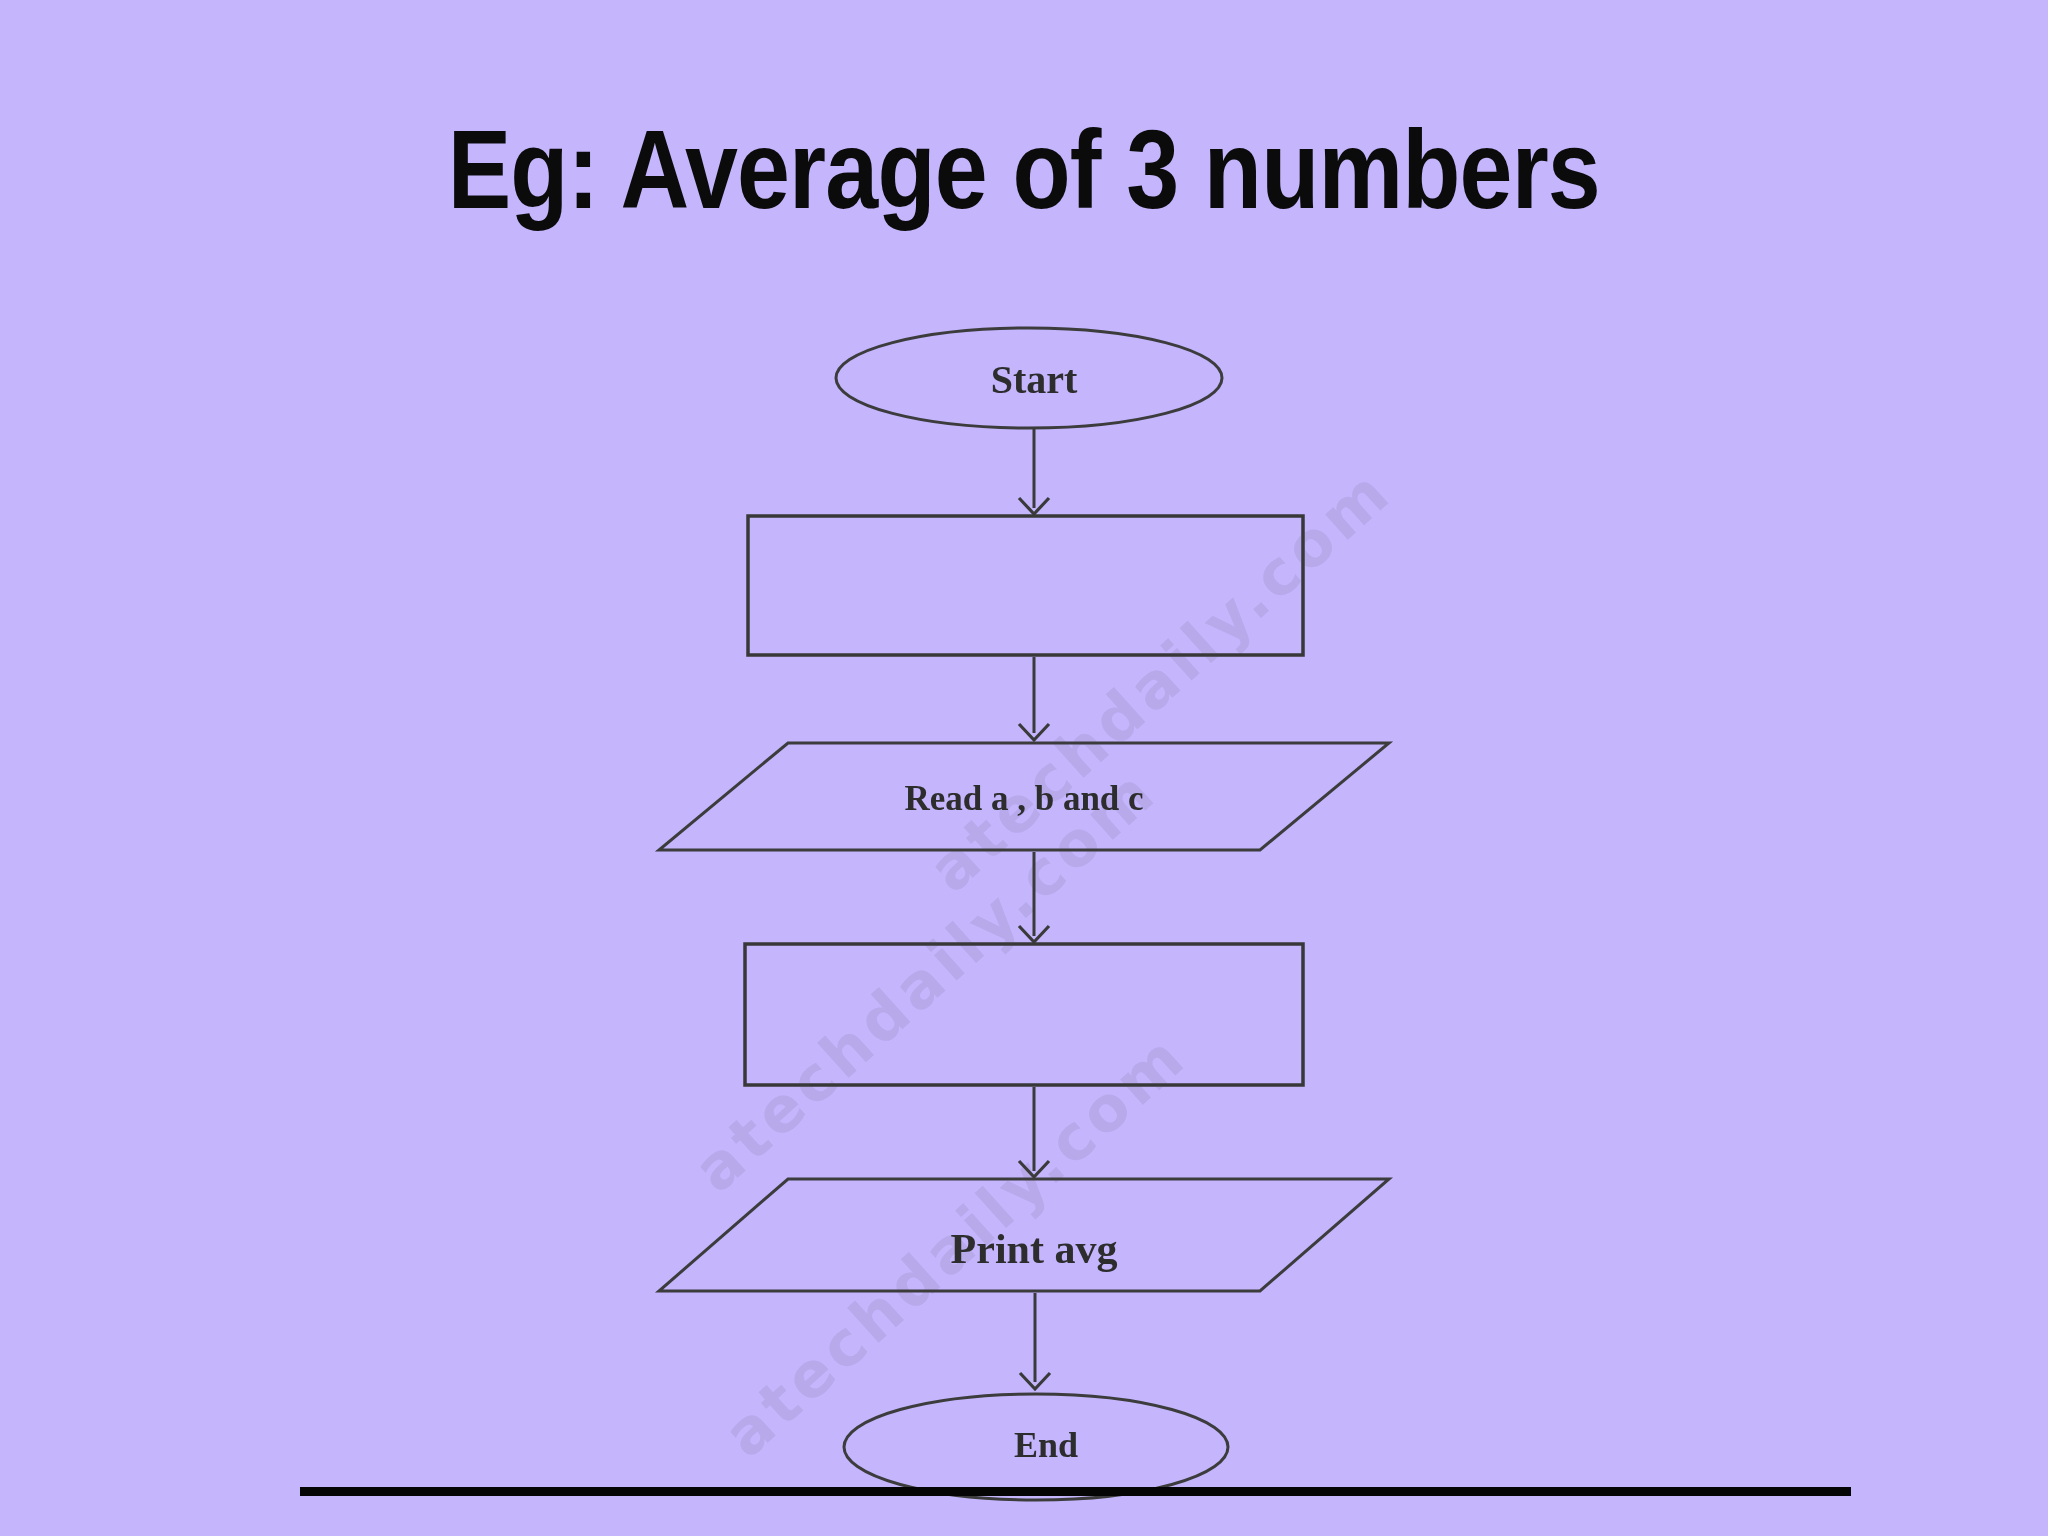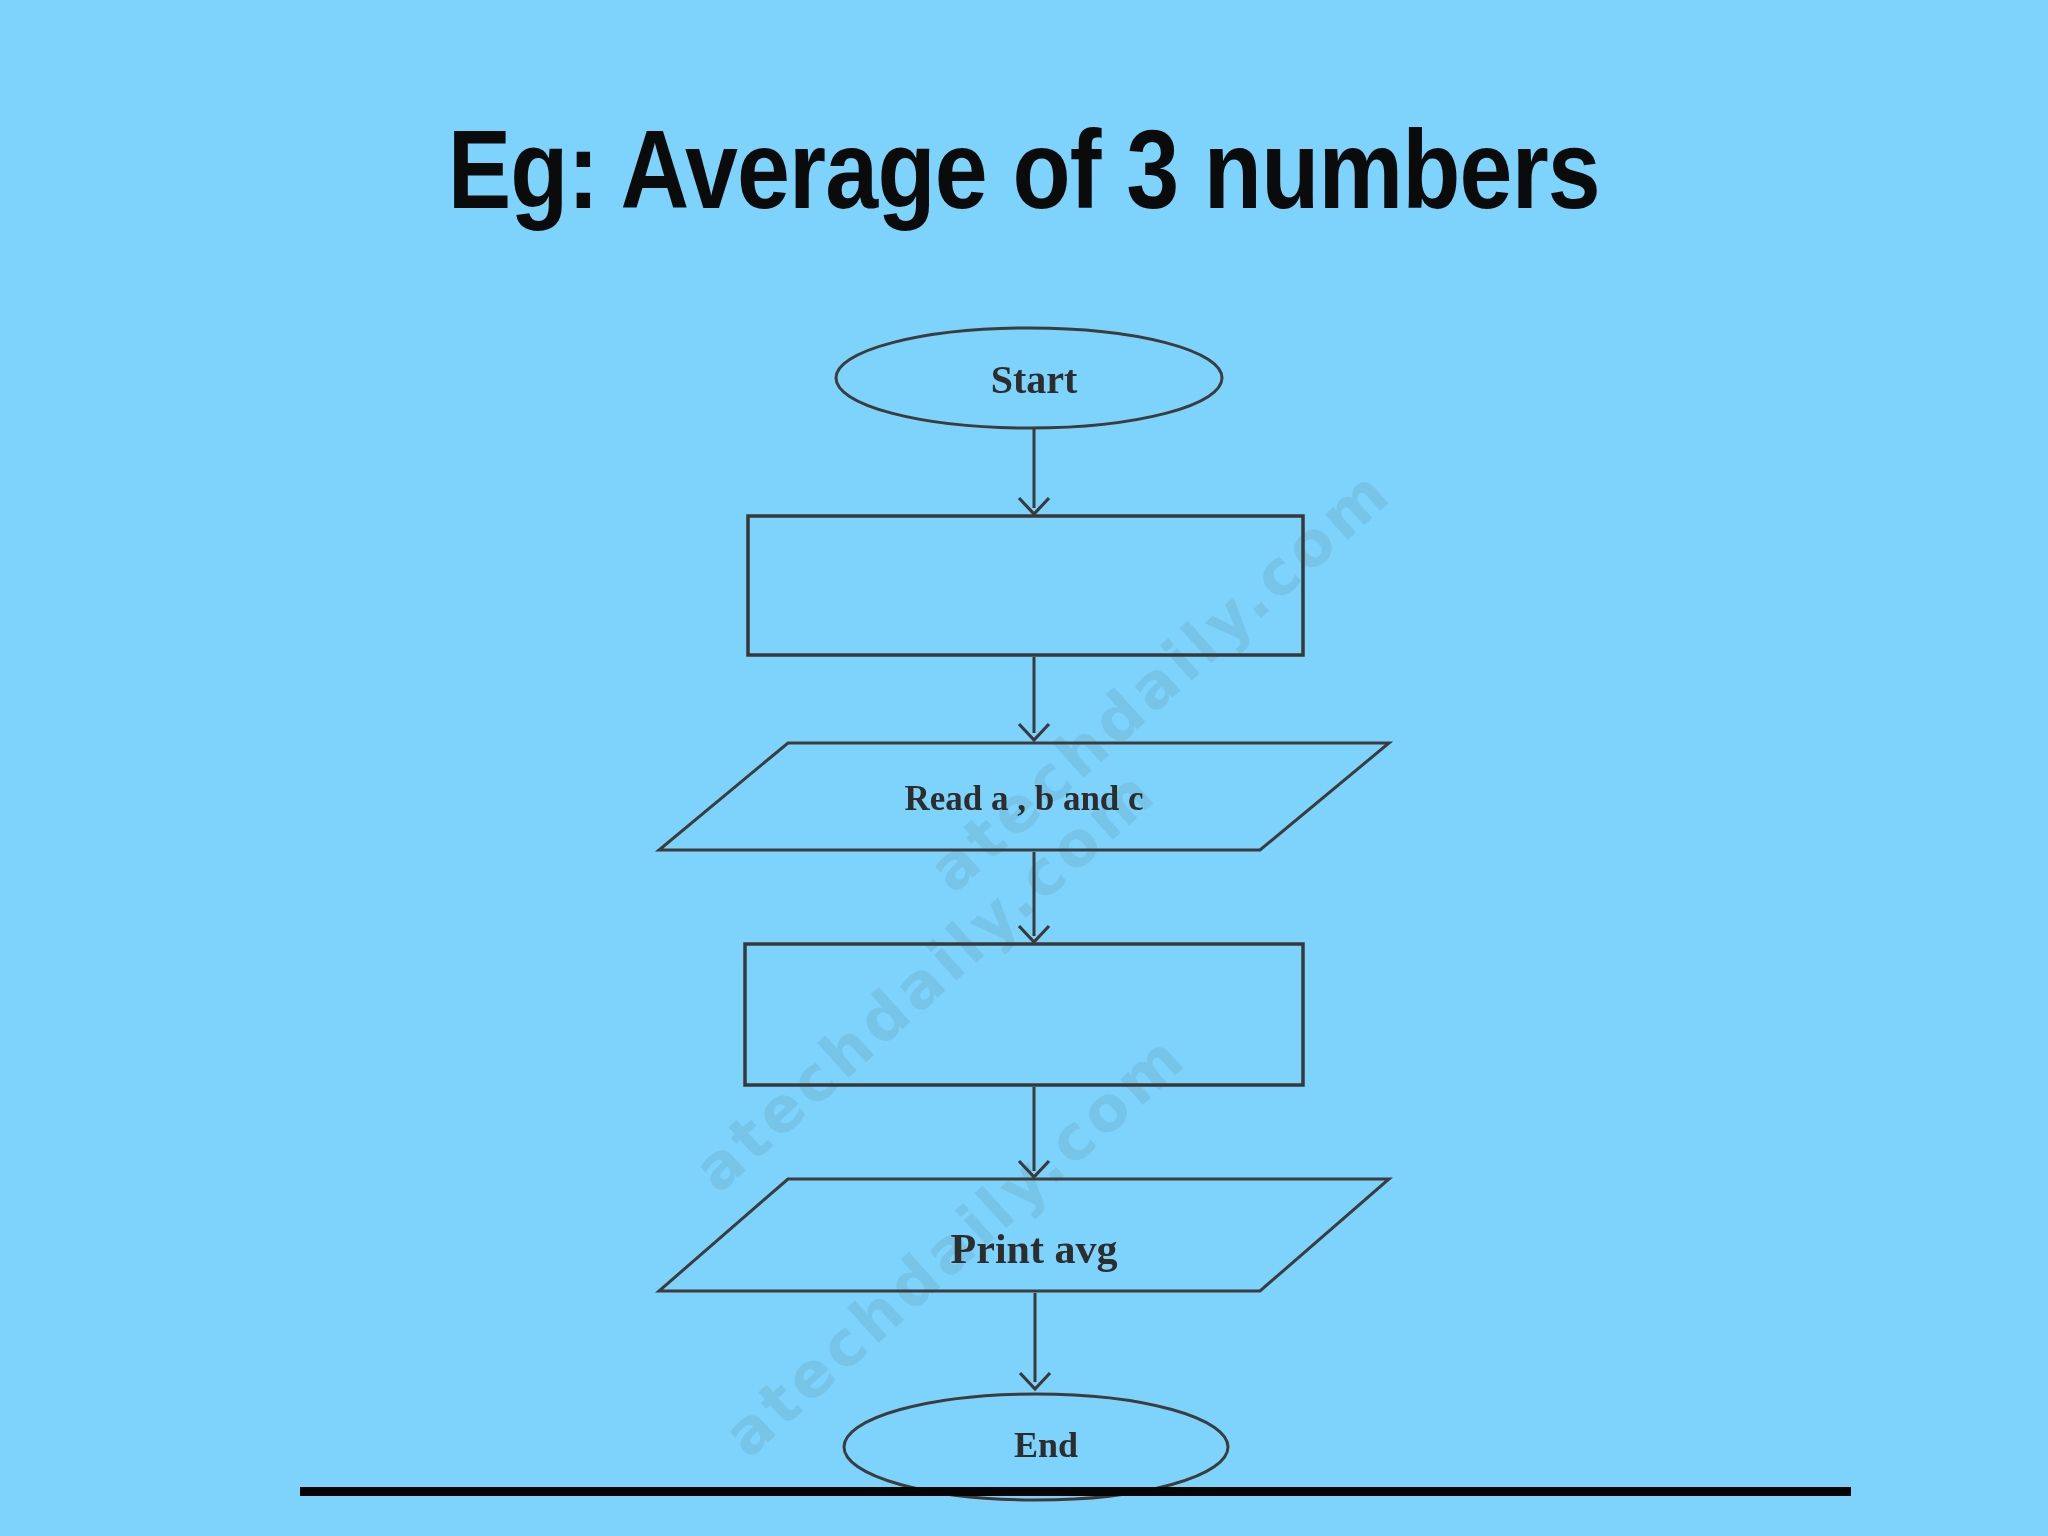--- a/index.html
+++ b/index.html
@@ -1,20 +1,20 @@
 <!DOCTYPE html>
 <html><head>
 <meta charset="utf-8">
 <style>
   html, body { margin: 0; padding: 0; background: #ffffff; }
   .slide {
     position: relative;
     width: 2048px;
     height: 1536px;
-    background: #7dd3fc;
+    background: #c4b5fd;
     overflow: hidden;
     font-family: "DejaVu Sans", sans-serif;
   }
 
   
   .title {
     position: absolute;
     left: 0; right: 0;
     top: 114px;
     text-align: center;

